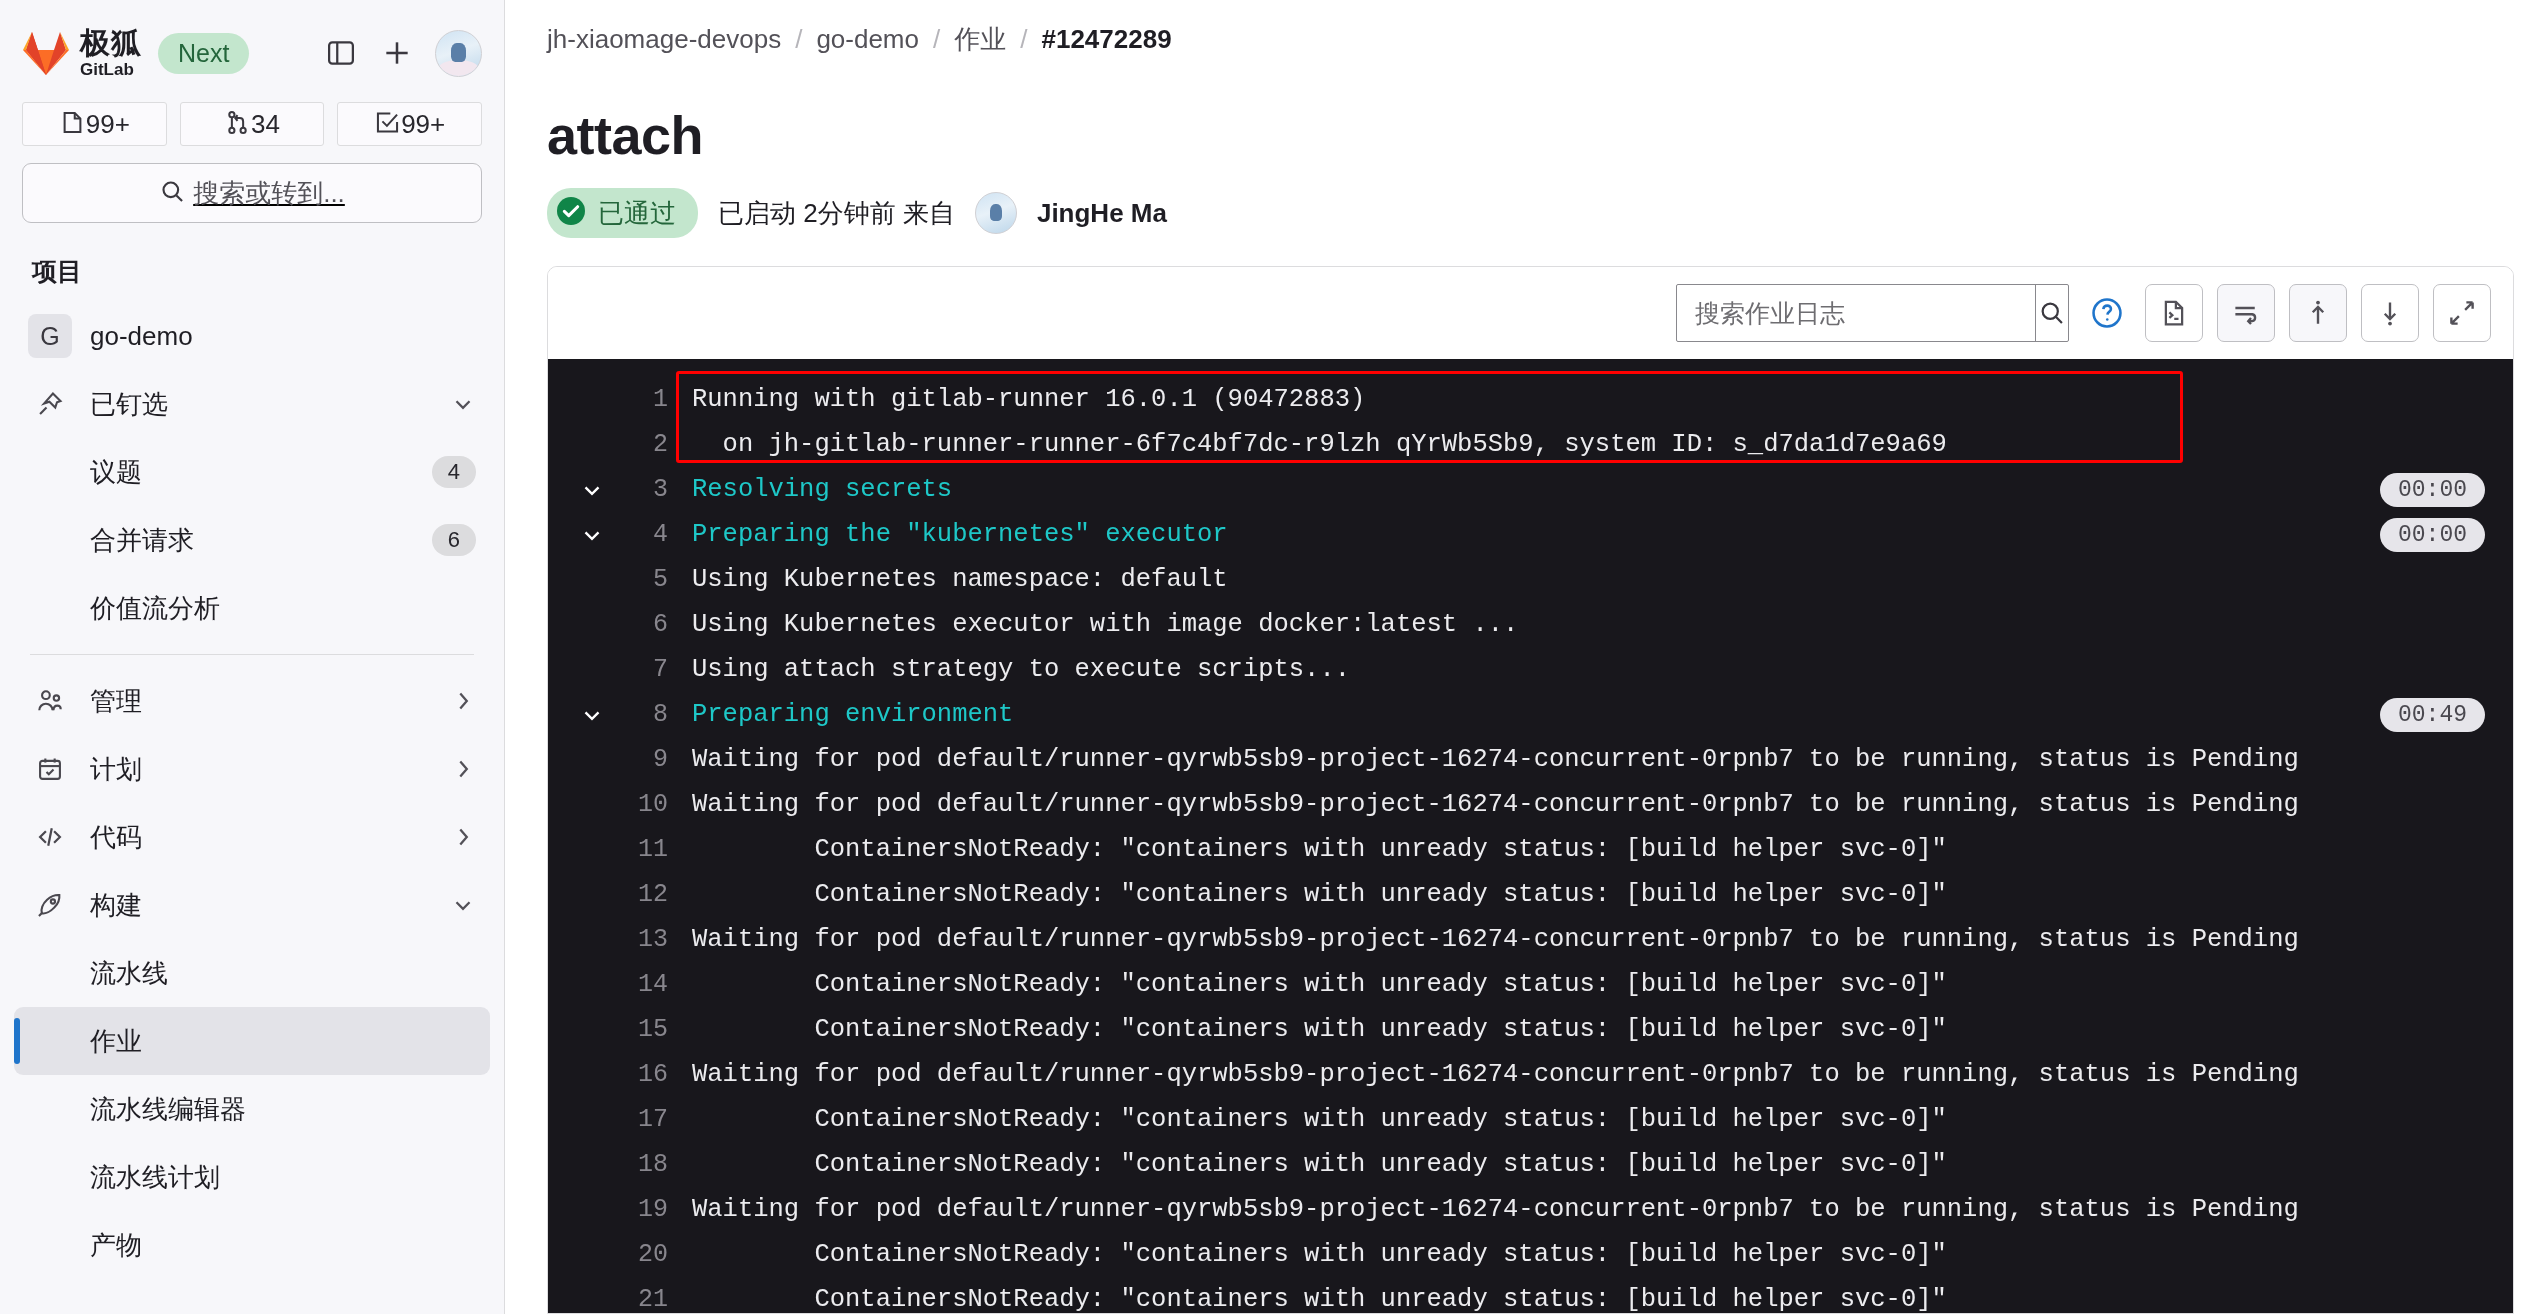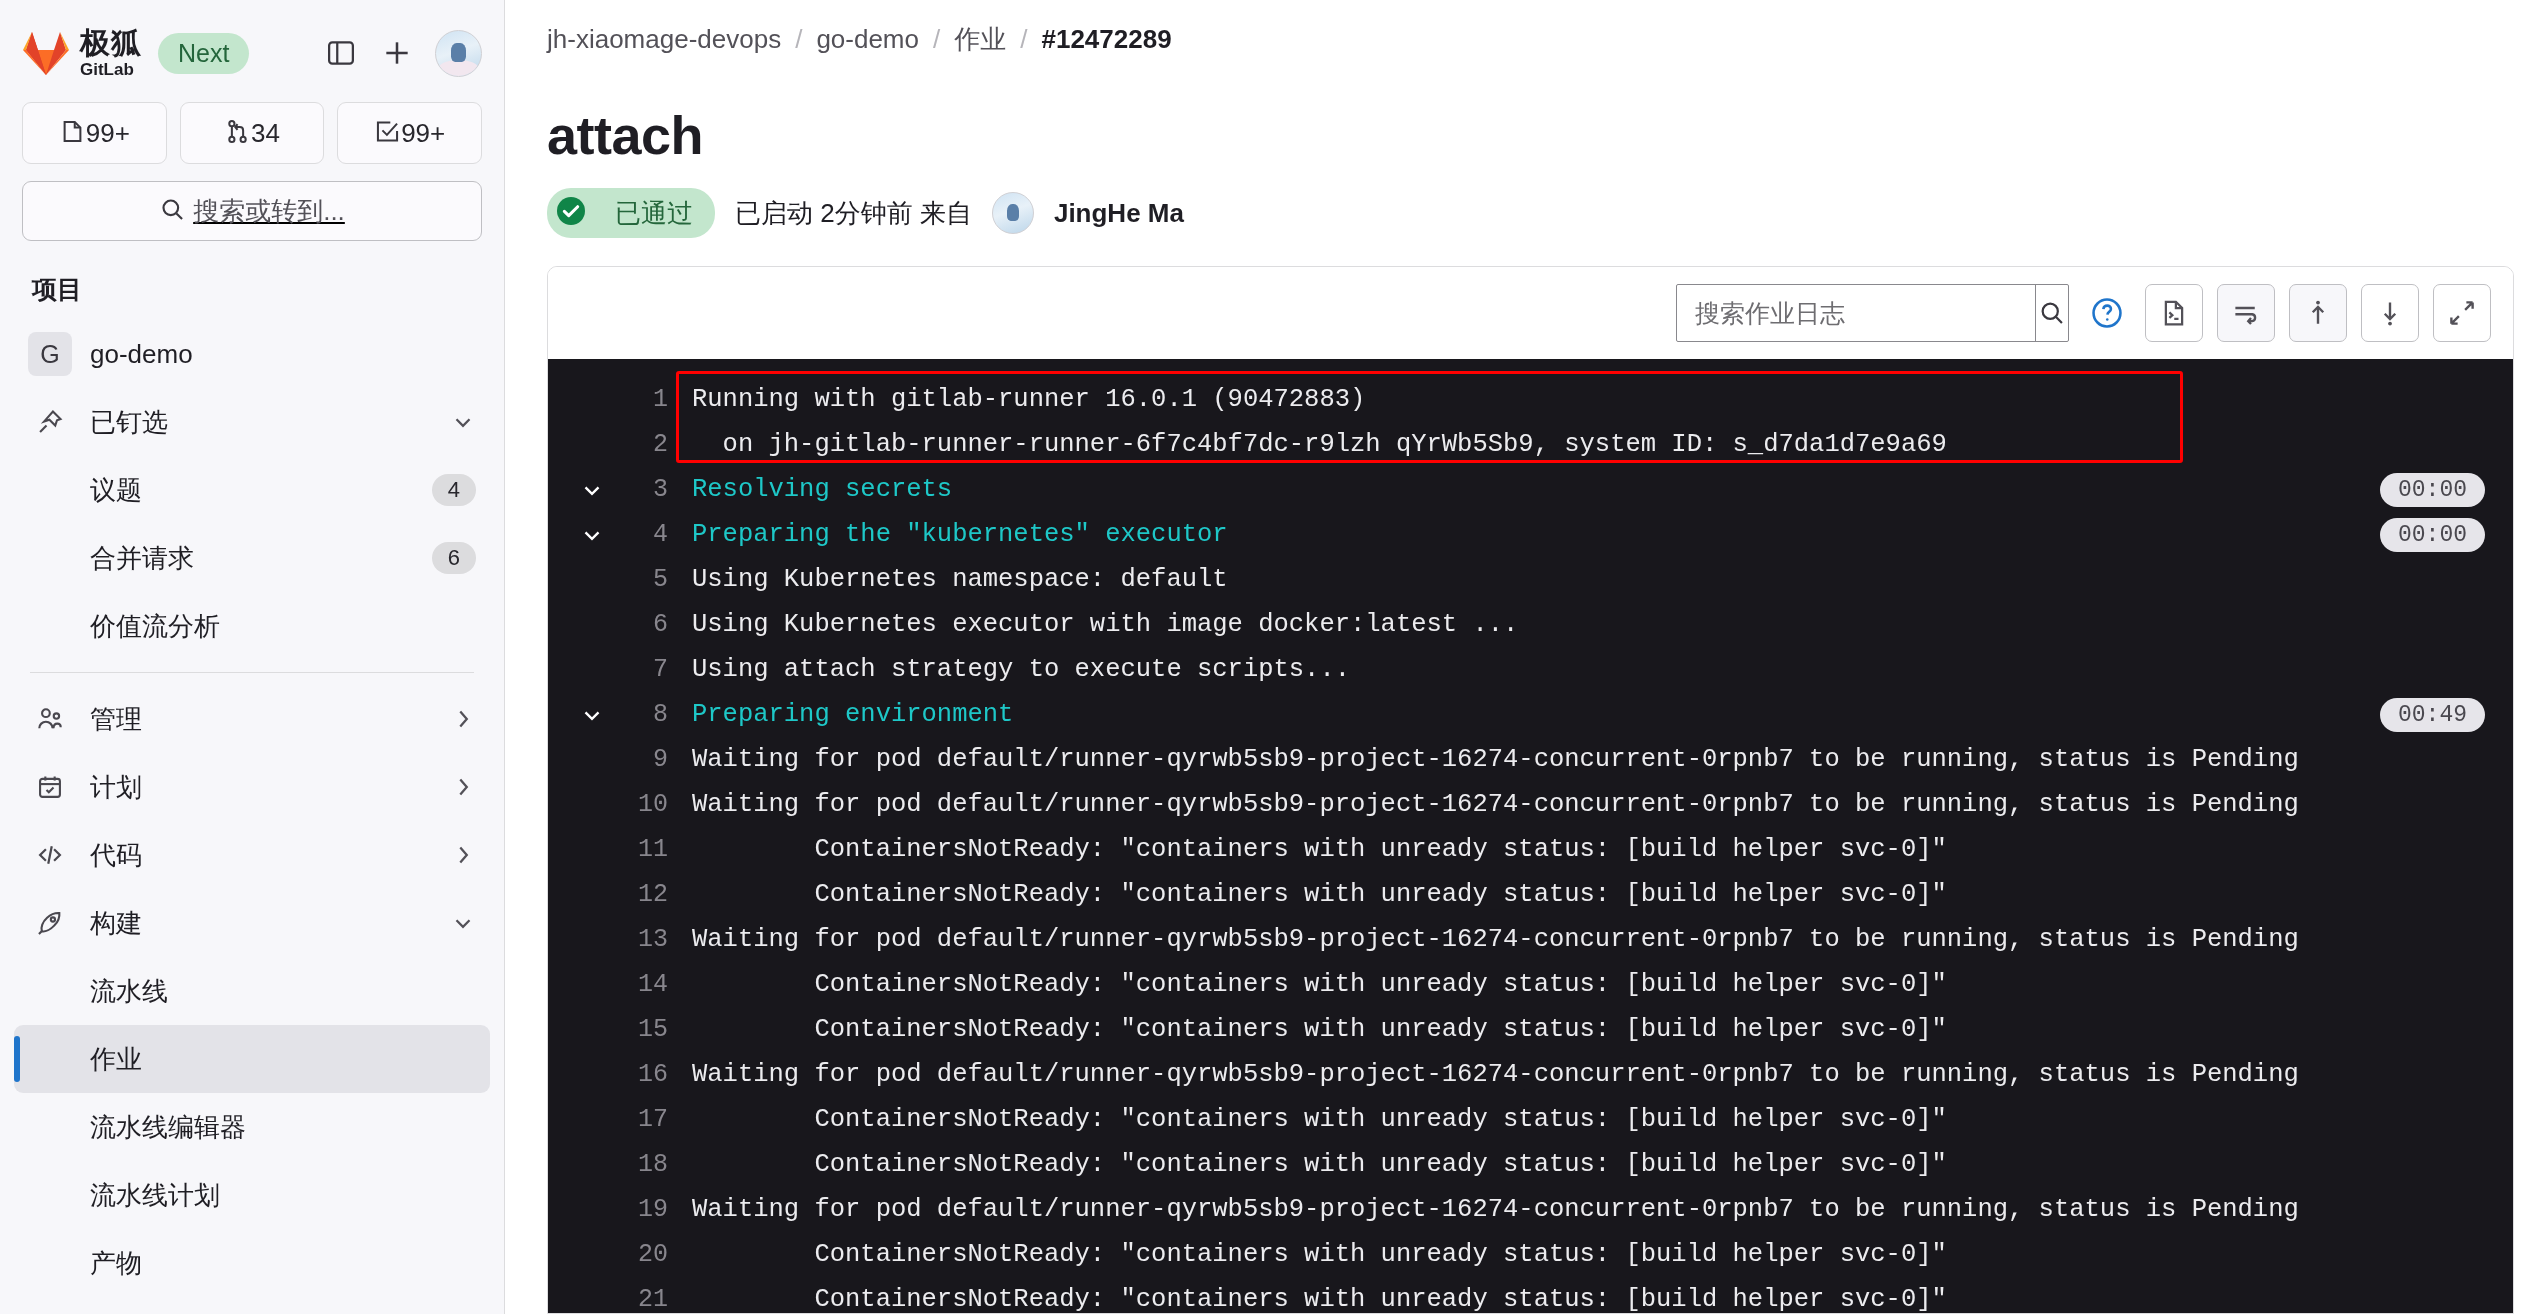--- a/index.html
+++ b/index.html
@@ -40,22 +40,22 @@
     content:""; position:absolute; left:34%; top:28%; width:32%; height:42%;
     background:#5a7fa8; border-radius:40% 40% 30% 30%;
   }
   .avatar-top::before {
     content:""; position:absolute; left:6%; bottom:0%; width:88%; height:34%;
     background:#f2e7ef; border-radius:50% 50% 0 0;
   }
 
   .counters { display: flex; gap: 13px; margin-top: 18px; }
   .counter {
-    flex: 1; height: 62px; background: #fbfafd; border: 1px solid #dcdcde;
-    border-radius: 9px; display: flex; align-items: center; justify-content: center;
+    flex: 1; height: 44px; background: #fbfafd; border: 1px solid #dcdcde;
+    border-radius: 3px; display: flex; align-items: center; justify-content: center;
     cursor: pointer;
   }
   .counter-num { font-size: 26px; color: #28272d; }
 
   .searchbox {
     margin-top: 17px; height: 60px; background: #fbfafd; border: 1px solid #bfbfc3;
     border-radius: 9px; display: flex; align-items: center; justify-content: center;
     gap: 7px; cursor: pointer; text-decoration: underline;
   }
   .search-ph { font-size: 26px; color: #535158; }
@@ -94,21 +94,21 @@
   .crumb.current { color: #1f1e24; font-weight: 700; }
   .crumb-sep { font-size: 26px; color: #b6b5ba; margin: 0 14px; }
 
   .job-head { padding: 26px 42px 0 42px; }
   .job-title { font-size: 54px; font-weight: 700; color: #1f1e24; letter-spacing: -0.5px; }
   .job-meta { display: flex; align-items: center; margin-top: 22px; gap: 20px; }
   .status-badge {
     display: flex; align-items: center; gap: 11px; background: #c3e6cd;
     border-radius: 24px; padding: 7px 22px 7px 8px;
   }
-  .status-text { font-size: 26px; color: #24663b; margin-left: 17px; }
+  .status-text { font-size: 26px; color: #24663b; }
   .meta-text { font-size: 26px; color: #1f1e24; }
   .meta-avatar {
     width: 42px; height: 42px; border-radius: 50%;
     background: linear-gradient(160deg,#cfe3f3 0%,#e8f1f8 45%,#bcd6ea 100%);
     border: 1px solid #d0d0d4; position: relative; overflow: hidden;
   }
   .meta-avatar::after {
     content:""; position:absolute; left:34%; top:28%; width:32%; height:42%;
     background:#5a7fa8; border-radius:40% 40% 30% 30%;
   }

